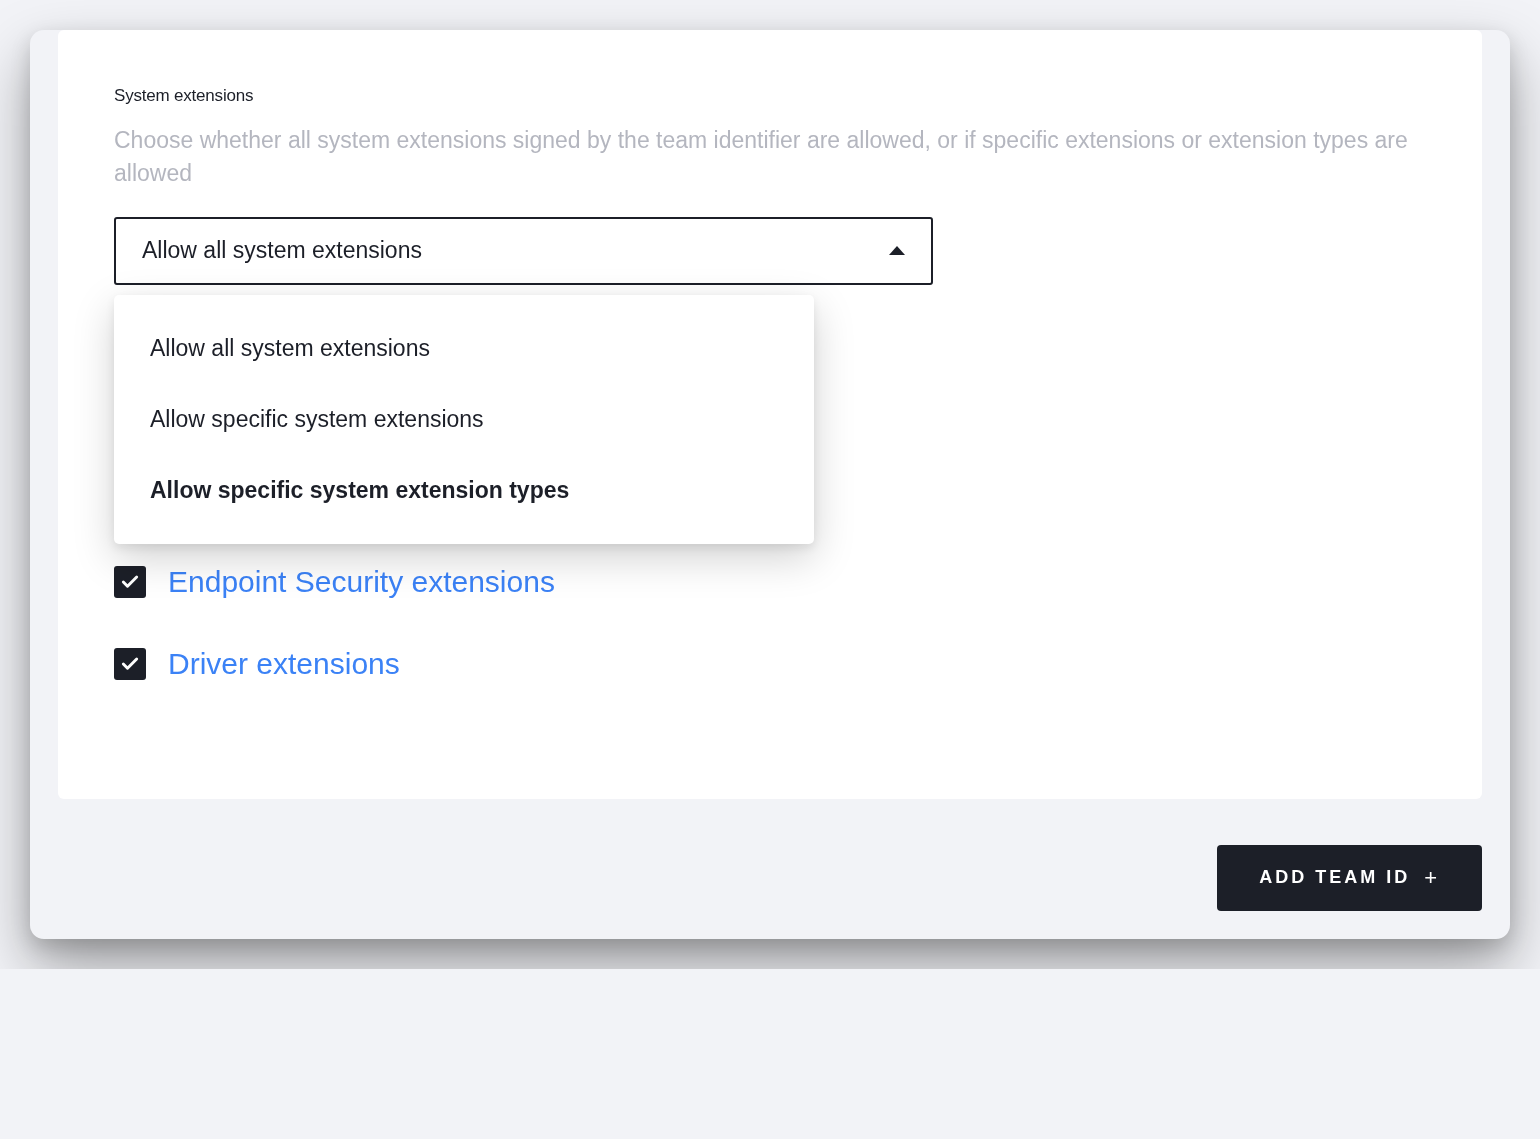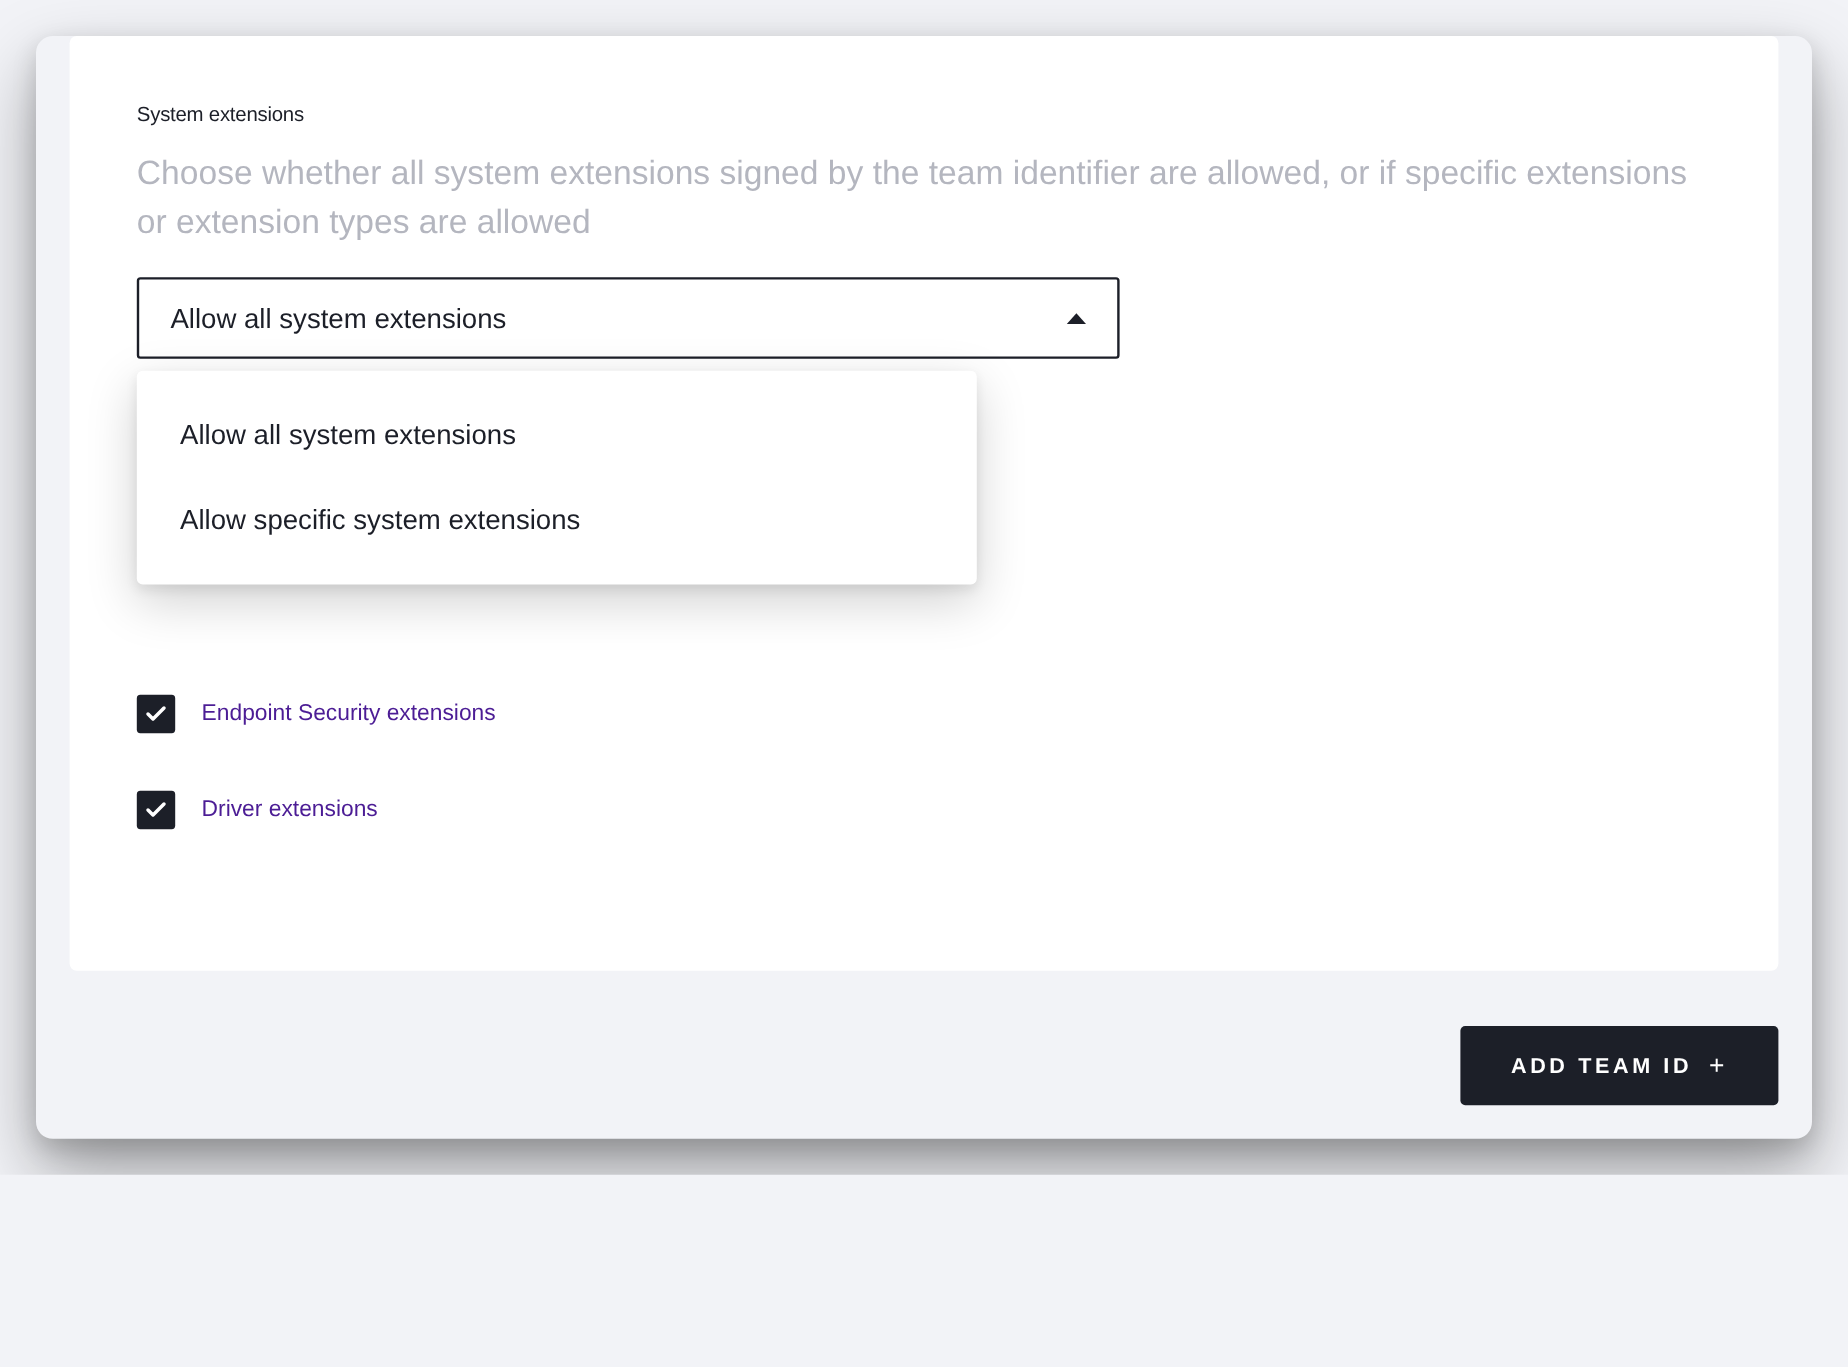--- a/index.html
+++ b/index.html
@@ -29,21 +29,21 @@
       position: relative;
     }
     .section-title {
       font-size: 17px;
       font-weight: 500;
       color: #1c1f28;
       margin-bottom: 18px;
       letter-spacing: -0.2px;
     }
     .section-desc {
-      font-size: 28px;
+      font-size: 23px;
       color: #b4b6bf;
       line-height: 1.45;
       margin-bottom: 26px;
       font-weight: 400;
     }
     .select-wrapper {
       position: relative;
       width: 819px;
     }
     .select-control {
@@ -109,22 +109,22 @@
       align-items: center;
       justify-content: center;
       cursor: pointer;
       flex-shrink: 0;
     }
     .checkbox svg {
       width: 20px;
       height: 20px;
     }
     .checkbox-label {
-      font-size: 19px;
-      color: #4c1d95;
+      font-size: 30px;
+      color: #3b82f6;
       font-weight: 400;
     }
     .footer {
       display: flex;
       justify-content: flex-end;
       padding: 18px 28px 28px 17px;
     }
     .add-button {
       background: #1c1f28;
       color: #fff;
@@ -155,20 +155,21 @@
     <p class="section-desc">Choose whether all system extensions signed by the team identifier are allowed, or if specific extensions or extension types are allowed</p>
 
     <div class="select-wrapper">
       <div class="select-control">
         <span class="select-value">Allow all system extensions</span>
         <span class="caret-up"></span>
       </div>
       <div class="dropdown-panel">
         <div class="dropdown-option">Allow all system extensions</div>
         <div class="dropdown-option">Allow specific system extensions</div>
+        <div class="dropdown-option bold">Allow specific system extension types</div>
       </div>
     </div>
 
     <div class="checkbox-group">
       <div class="checkbox-row">
         <div class="checkbox">
           <svg viewBox="0 0 24 24" fill="none" stroke="#fff" stroke-width="3.5" stroke-linecap="round" stroke-linejoin="round">
               <polyline points="4 12 9 17 20 6"></polyline>
             </svg>
         </div>

